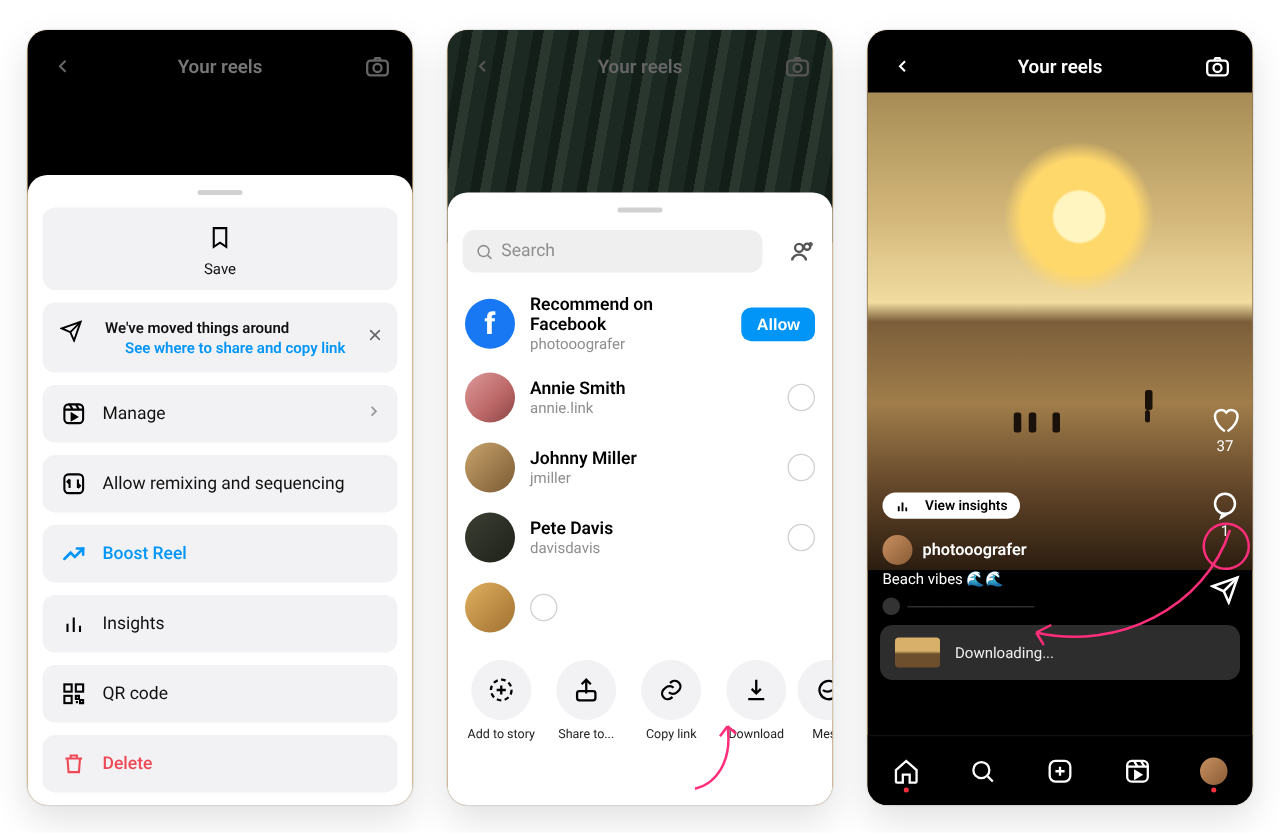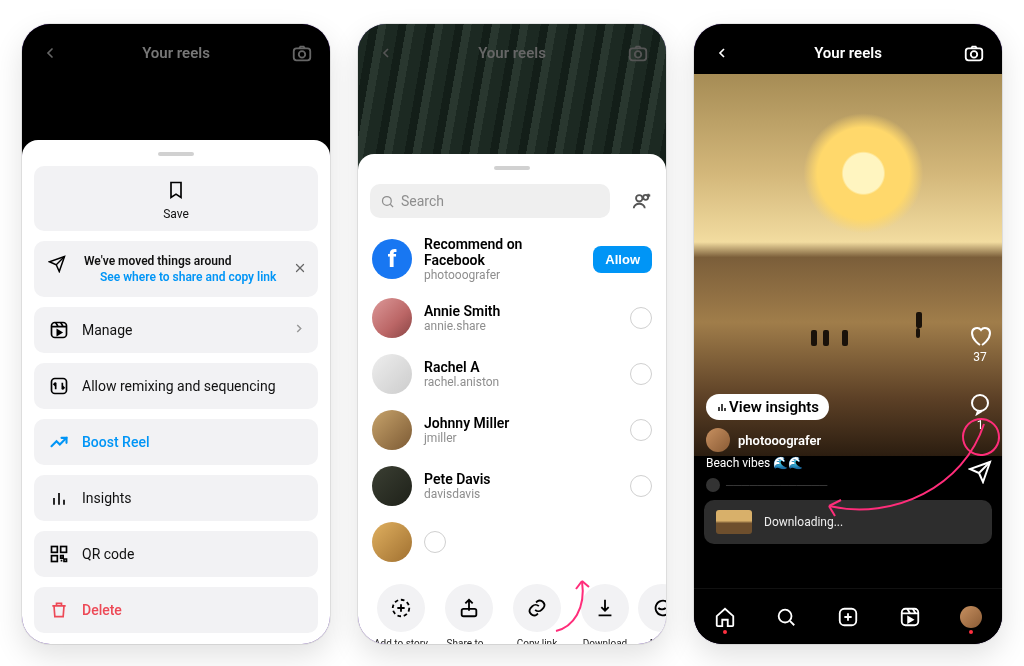--- a/index.html
+++ b/index.html
@@ -9,24 +9,24 @@
     width: 1024px;
     height: 666px;
     display: flex;
     justify-content: space-between;
     padding: 24px 22px;
     gap: 28px;
   }
   .phone {
     width: 350px;
     height: 620px;
-    border-radius: 28px;
+    border-radius: 16px;
     overflow: hidden;
     position: relative;
-    background: #4c1d95;
+    background: #a16207;
     box-shadow: 0 0 0 1px rgba(0,0,0,.08), 0 12px 30px rgba(0,0,0,.12);
   }
 
   
   .s1-top {
     height: 130px;
     background: #000;
     position: relative;
   }
   .hdr {
@@ -169,22 +169,22 @@
   }
   .rail {
     position:absolute; right:10px; top:300px;
     display:flex;flex-direction:column;align-items:center;gap:28px;
     font-size:12px;
   }
   .rail .ic { display:flex;flex-direction:column;align-items:center;gap:2px; }
   .chip {
     position:absolute; left:12px; top:370px;
     background:#fff;color:#000;border-radius:14px;
-    padding:4px 10px;font-size:15px;font-weight:600;
-    display:flex;align-items:center;gap:1px;
+    padding:4px 10px;font-size:11px;font-weight:600;
+    display:flex;align-items:center;gap:12px;
   }
   .poster {
     position:absolute; left:12px; top:404px;
     display:flex;align-items:center;gap:8px;font-size:13px;font-weight:600;
   }
   .poster .av{width:24px;height:24px;border-radius:50%;
     background:linear-gradient(135deg,#c79060,#8a5b35);
   }
   .caption {
     position:absolute; left:12px; top:432px;
@@ -397,29 +397,21 @@
         <div class="primary">Recommend on Facebook</div>
         <div class="secondary">photooografer</div>
       </div>
       <button class="allow">Allow</button>
     </div>
 
     <div class="row">
       <div class="avatar av1"></div>
       <div class="names">
         <div class="primary">Annie Smith</div>
-        <div class="secondary">annie.share</div>
-      </div>
-      <div class="radio"></div>
-    </div>
-    <div class="row">
-      <div class="avatar av2"></div>
-      <div class="names">
-        <div class="primary">Rachel A</div>
-        <div class="secondary">rachel.aniston</div>
+        <div class="secondary">annie.link</div>
       </div>
       <div class="radio"></div>
     </div>
     <div class="row">
       <div class="avatar av3"></div>
       <div class="names">
         <div class="primary">Johnny Miller</div>
         <div class="secondary">jmiller</div>
       </div>
       <div class="radio"></div>

